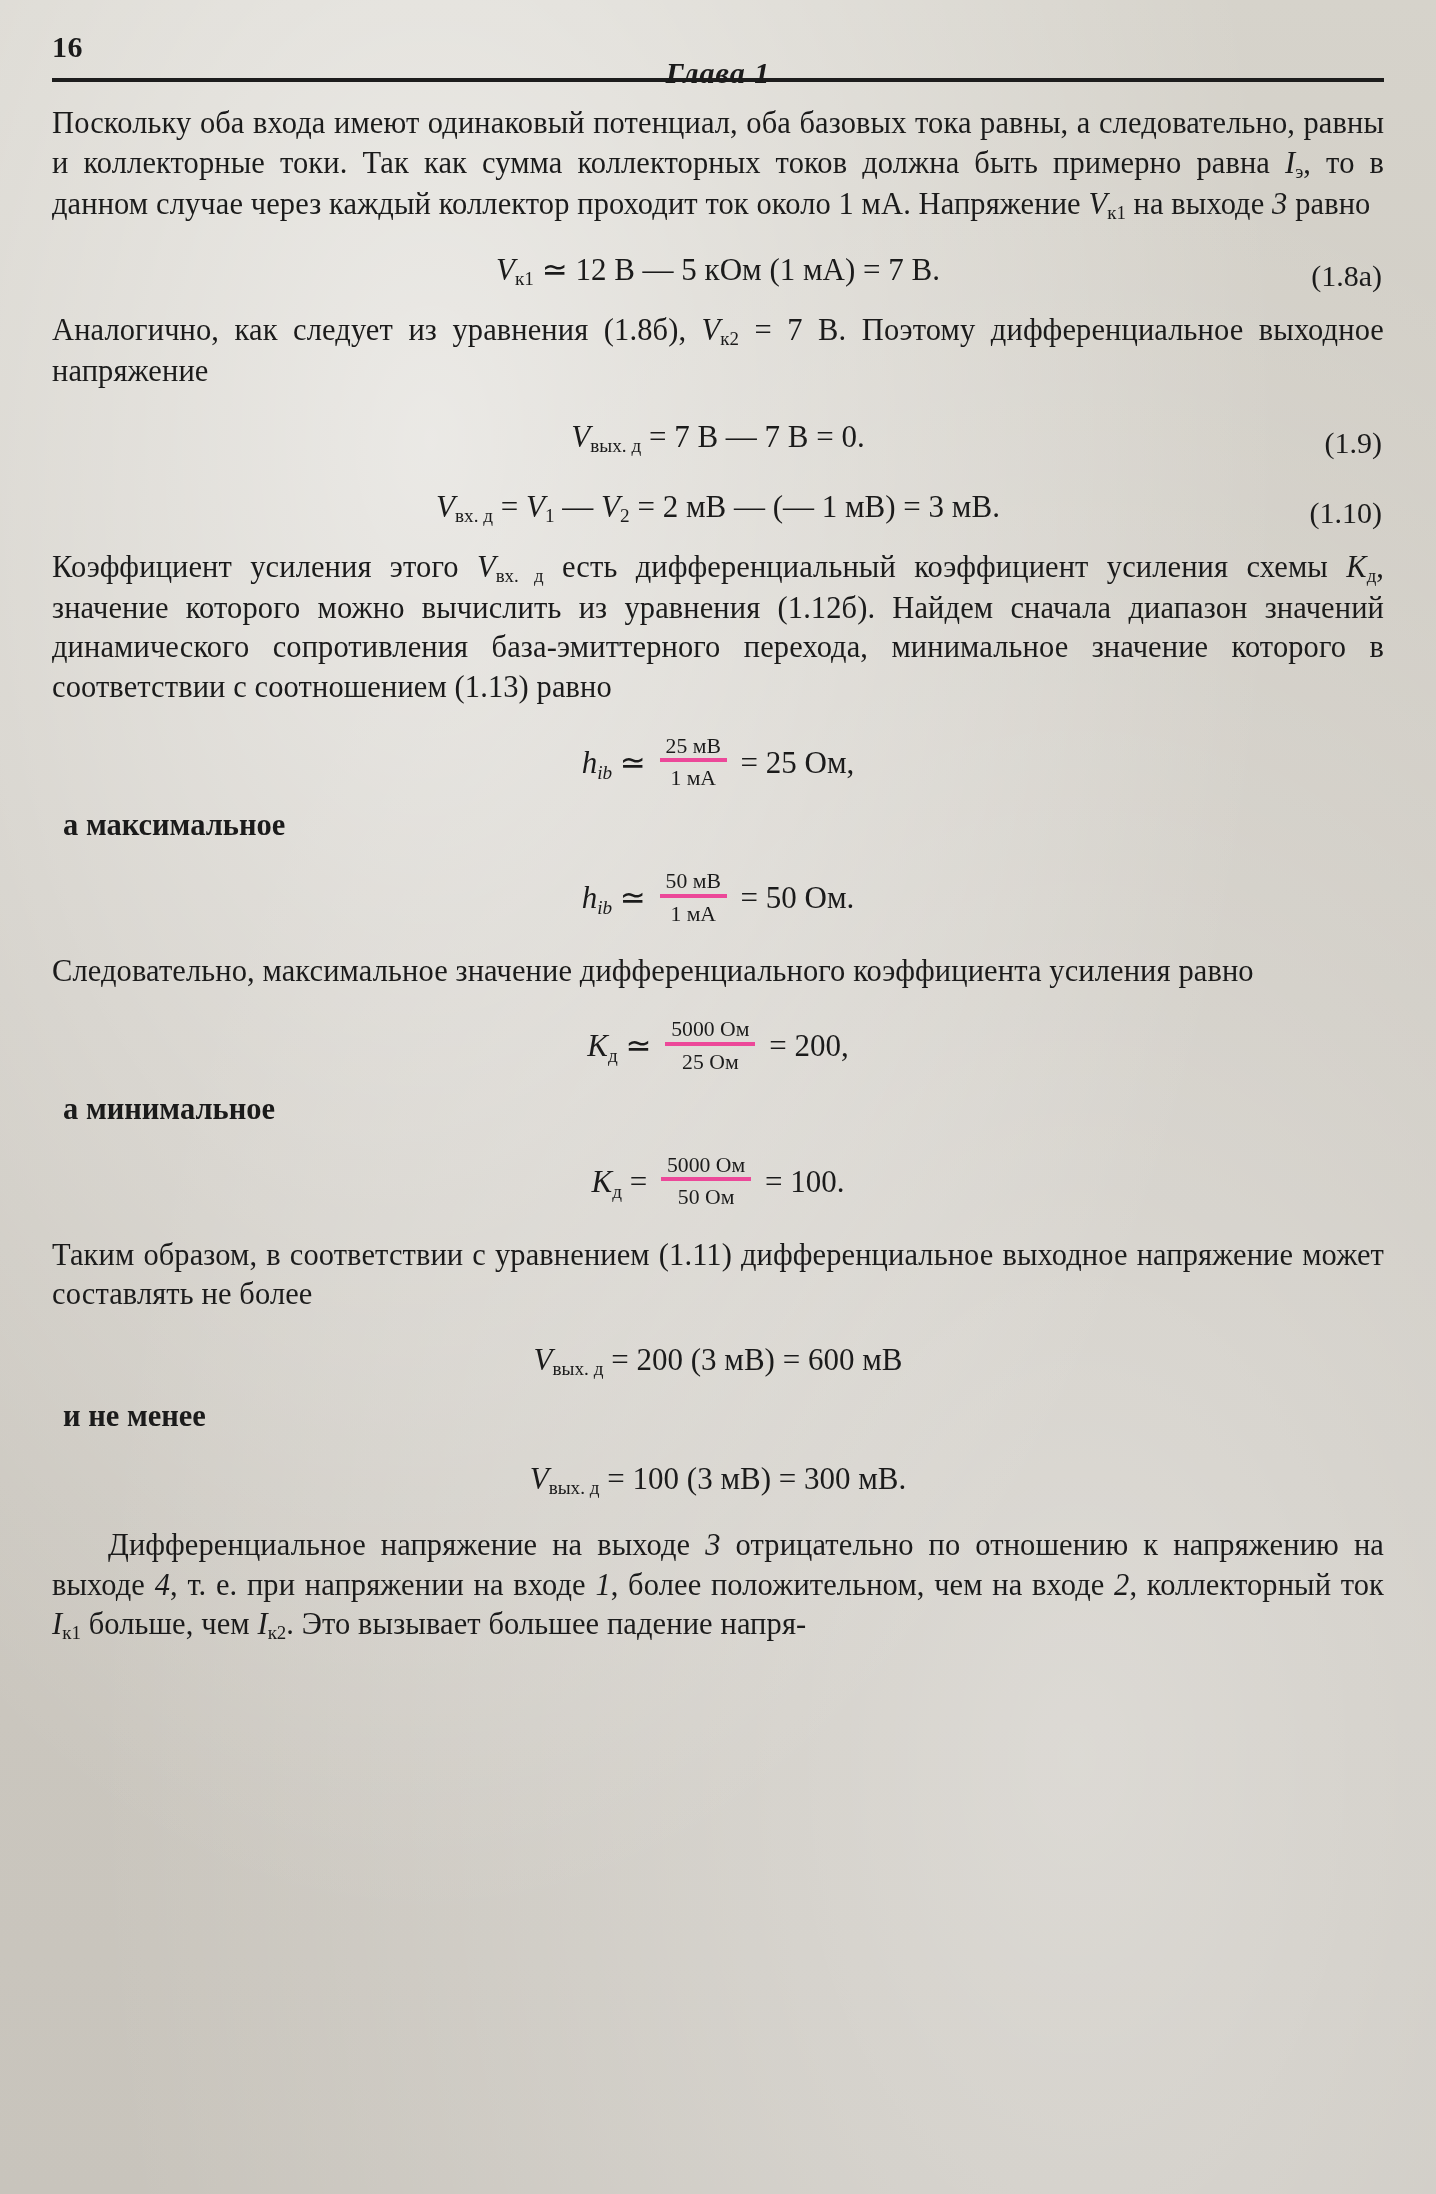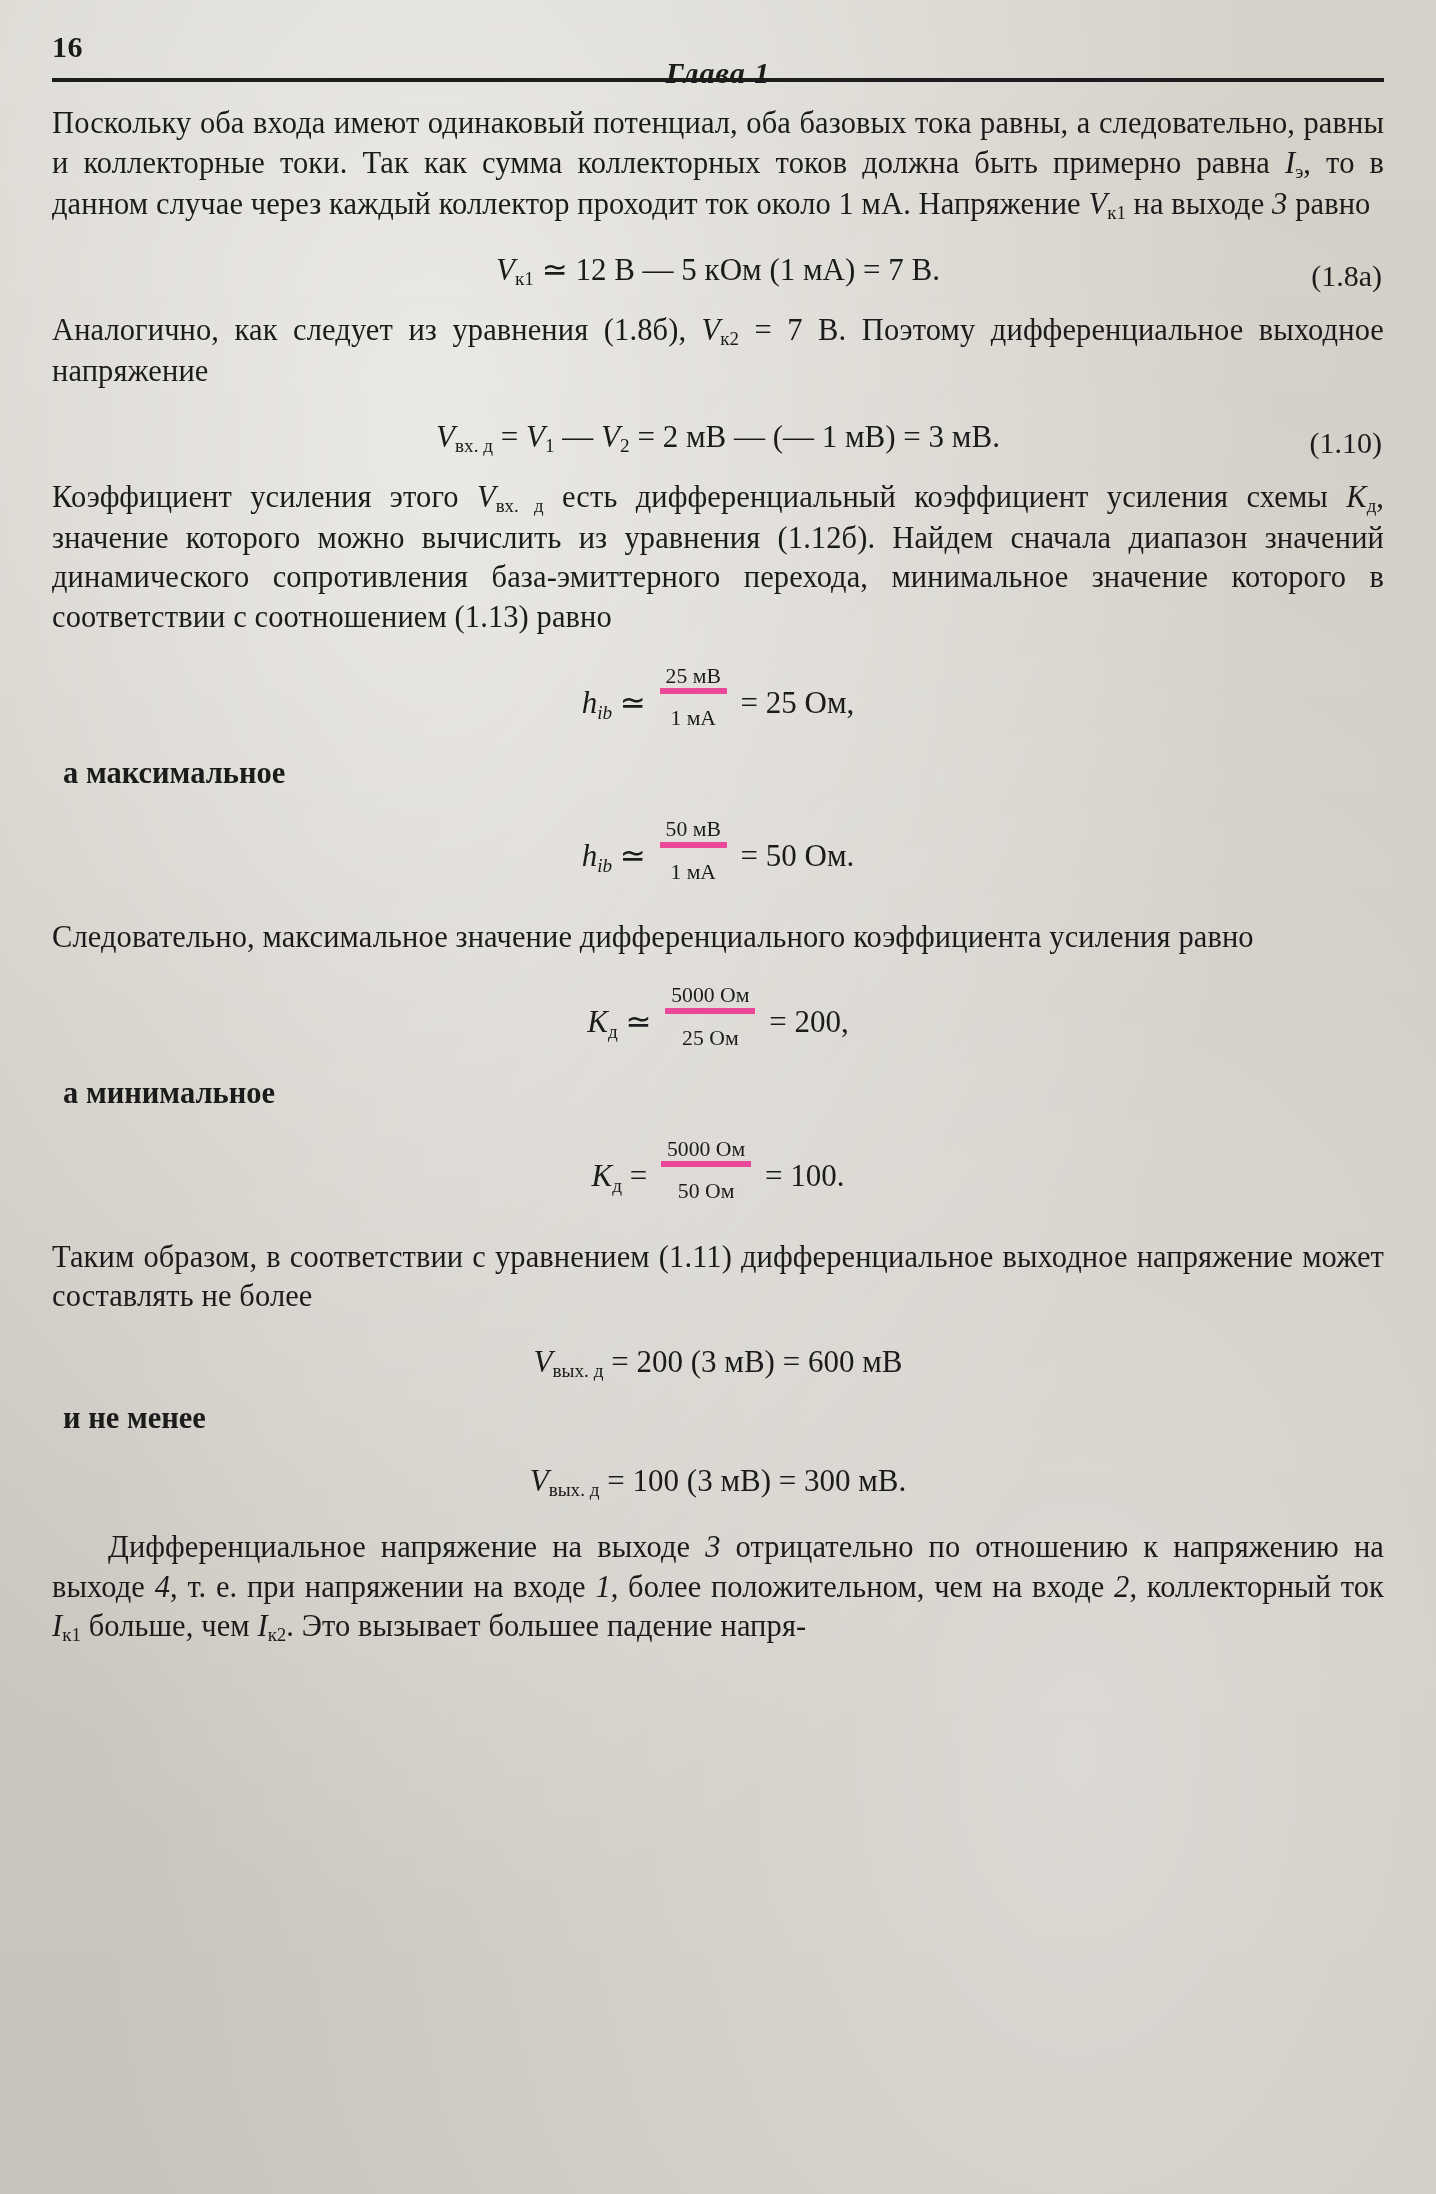--- a/index.html
+++ b/index.html
@@ -110,22 +110,22 @@
     display: inline-block;
     vertical-align: -0.55em;
     text-align: center;
     font-size: 0.70em;
     line-height: 1.12;
     margin: 0 6px;
   }
   .frac .num { display: block; padding: 0 6px; }
   .frac .den {
     display: block;
-    border-top: 6px solid #ec4899;
-    padding: 12px 6px;
+    border-top: 4px solid #ec4899;
+    padding: 4px 6px;
   }
 </style>
 </head>
 <body>
 
 <div class="page">
   <div class="paper"></div>
 
   <div class="content">
 
@@ -137,20 +137,24 @@
 
     <p class="para"><span>Поскольку оба входа имеют одинаковый потенциал, оба базовых тока равны, а следовательно, равны и коллекторные токи. Так как сумма коллекторных токов должна быть примерно равна </span><i class="v">I</i><span class="sub">э</span><span>, то в данном случае через каждый коллектор проходит ток около 1 мА. Напряжение </span><i class="v">V</i><span class="sub">к1</span><span> на выходе </span><i>3</i><span> равно</span></p>
 
     <div class="eqrow">
       <div class="eq"><i class="v">V</i><span class="sub">к1</span><span> ≃ 12 В — 5 кОм (1 мА) = 7 В.</span></div>
       <div class="eqnum">(1.8а)</div>
     </div>
 
     <p class="para tight"><span>Аналогично, как следует из уравнения (1.8б), </span><i class="v">V</i><span class="sub">к2</span><span> = 7 В.  Поэтому дифференциальное выходное напряжение</span></p>
 
+    <div class="eqrow">
+      <div class="eq"><i class="v">V</i><span class="sub">вых. д</span><span> = 7 В — 7 В = 0.</span></div>
+      <div class="eqnum">(1.9)</div>
+    </div>
 
 
     <div class="eqrow">
       <div class="eq"><i class="v">V</i><span class="sub">вх. д</span><span> = </span><i class="v">V</i><span class="sub">1</span><span> — </span><i class="v">V</i><span class="sub">2</span><span> = 2 мВ — (— 1 мВ) = 3 мВ.</span></div>
       <div class="eqnum">(1.10)</div>
     </div>
 
     <p class="para tight"><span>Коэффициент усиления этого </span><i class="v">V</i><span class="sub">вх. д</span><span> есть дифференциальный коэффициент усиления схемы </span><i class="k">K</i><span class="sub">д</span><span>, значение которого можно вычислить из уравнения (1.12б). Найдем сначала диапазон значений динамического сопротивления база-эмиттерного перехода, минимальное значение которого в соответствии с соотношением (1.13) равно</span></p>
 
     <div class="eqrow">

